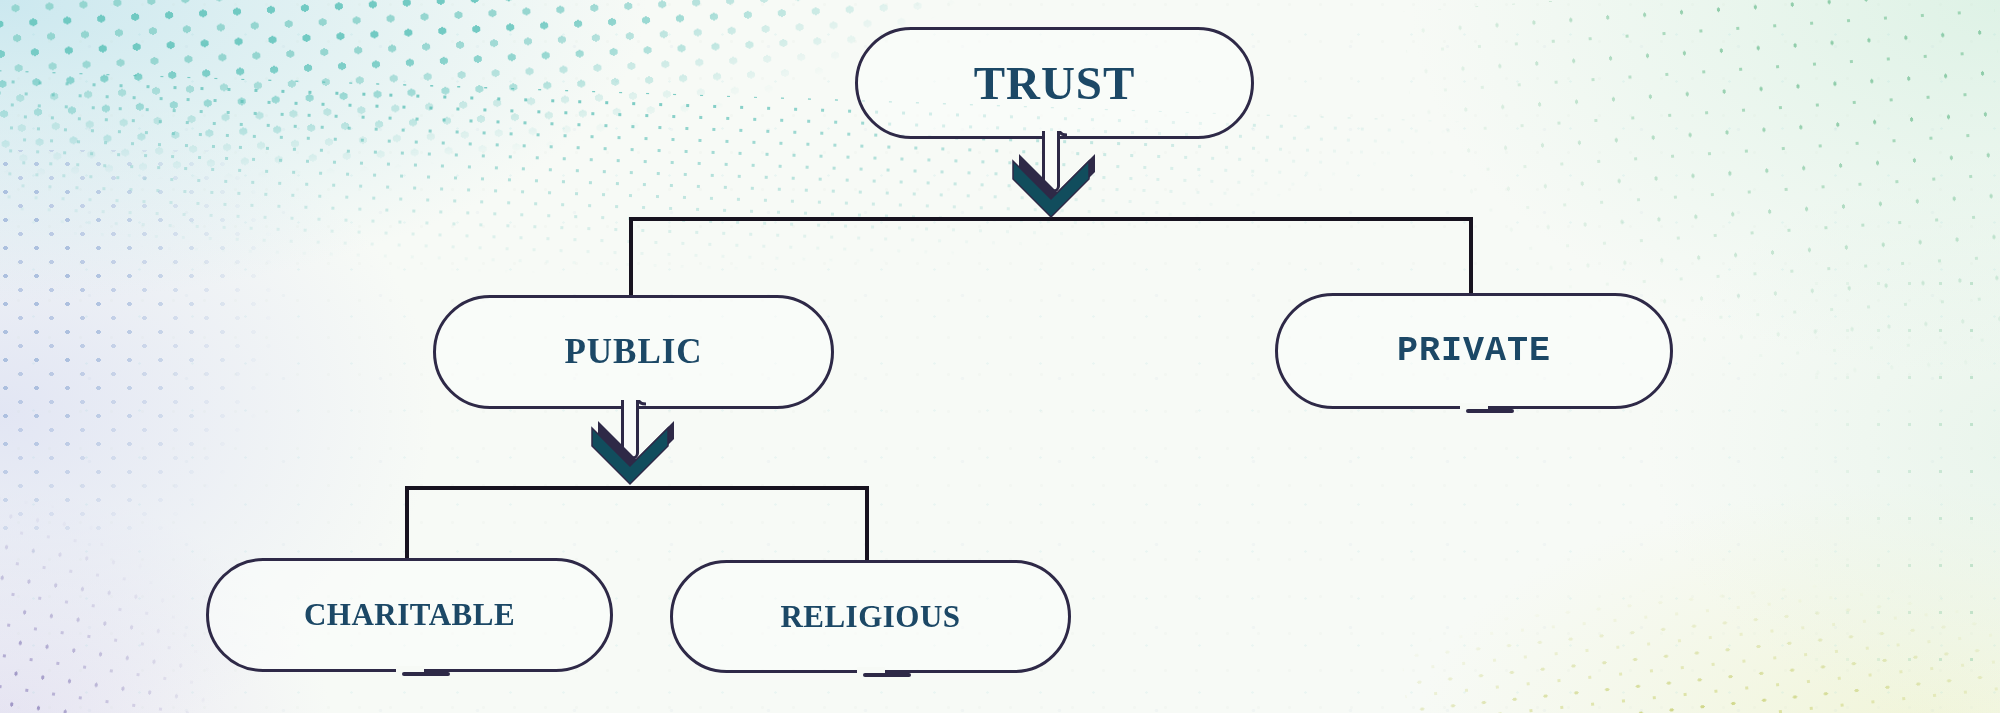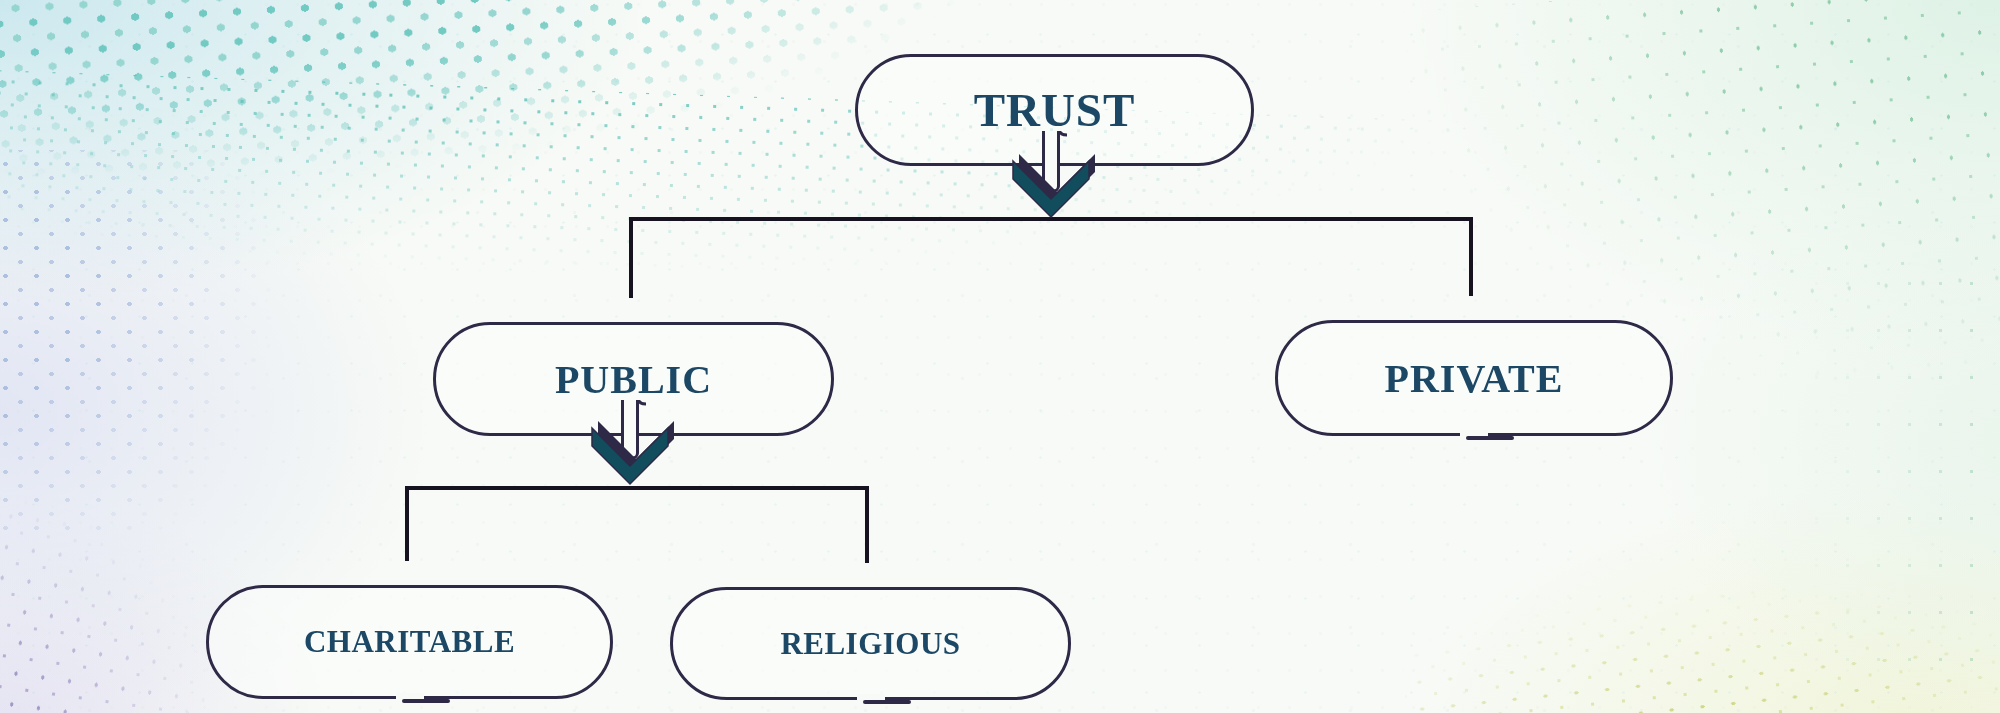--- a/index.html
+++ b/index.html
@@ -105,28 +105,28 @@
 
   
   .line{position:absolute;background:#17121f;z-index:2;}
 
   
   .node{
     position:absolute;z-index:3;
     border:3.5px solid #2e2947;border-radius:60px;
     background:rgba(252,254,252,.55);
     display:flex;align-items:center;justify-content:center;
-    color:#1c4866;font-weight:bold;letter-spacing:1px;margin-top:27px;
+    color:#1c4866;font-weight:bold;letter-spacing:1px;
   }
   .lvl1{font-size:47px;}
-  .lvl2{font-size:40px;}
+  .lvl2{font-size:35px;}
   .lvl3{font-size:31px;letter-spacing:.5px;}
   .node-trust     {left:855px;  top:27px;  width:393px; height:106px;}
   .node-public    {left:433px;  top:295px; width:395px; height:108px;}
-  .node-private   {left:1275px; top:293px; width:392px; height:110px;}
+  .node-private   {left:1275px; top:293px; width:392px; height:110px;font-family:Liberation Mono, monospace;}
   .node-charitable{left:206px;  top:558px; width:401px; height:108px;}
   .node-religious {left:670px;  top:560px; width:395px; height:107px;}
 
   
   .notch-gap{position:absolute;left:50%;bottom:-5px;width:28px;height:8px;margin-left:-14px;background:#f7faf6;}
   .notch-dash{position:absolute;left:50%;bottom:-7px;width:48px;height:4.5px;margin-left:-8px;background:#2e2947;border-radius:3px;}
 
   .arrow{position:absolute;z-index:4;overflow:hidden;}
   .arrow-trust {left:1001px;top:131px;}
   .arrow-public{left:580px; top:400px;}

